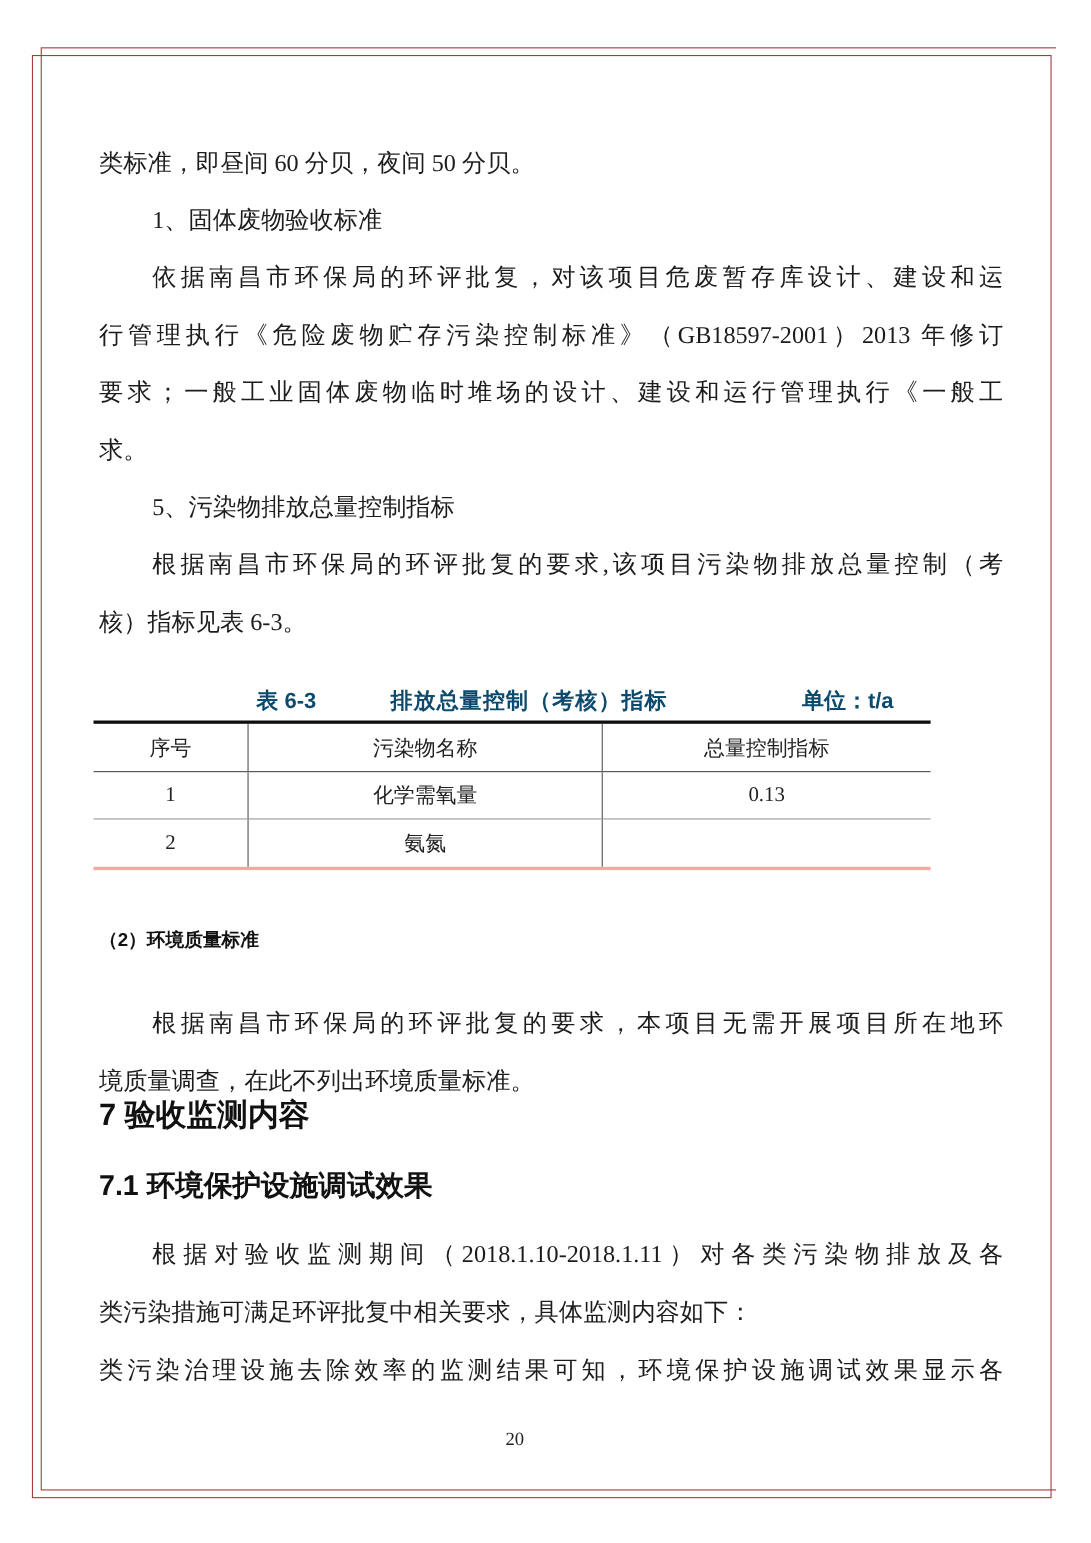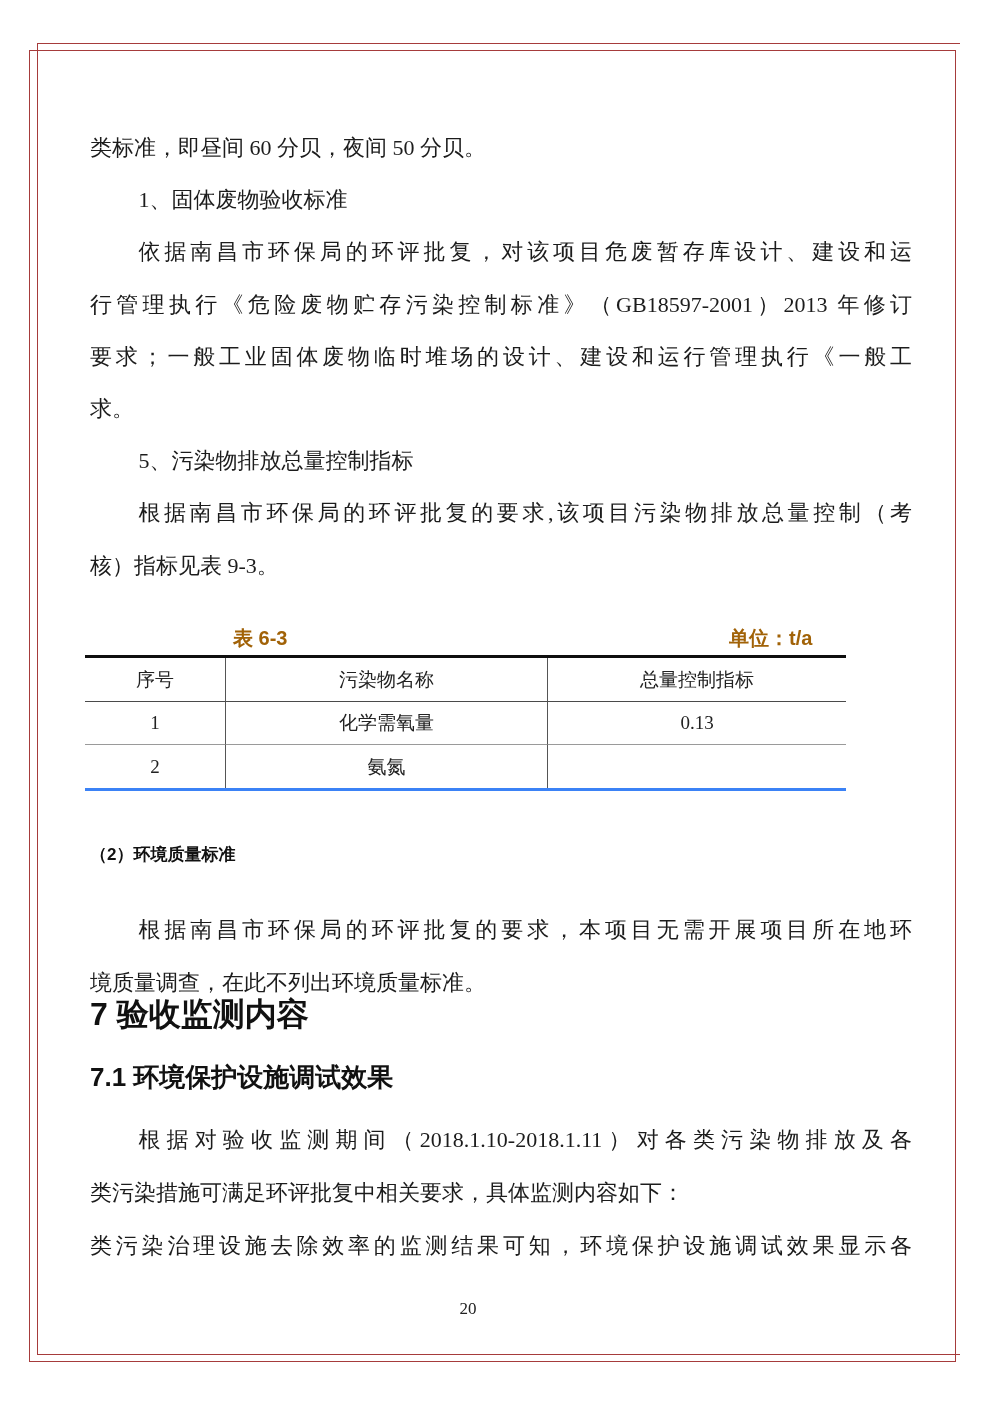--- a/index.html
+++ b/index.html
@@ -12,33 +12,33 @@
 
   .textcol{position:absolute;left:90px;width:822px;}
   .line{height:52.2px;line-height:52.2px;font-size:22px;white-space:nowrap;
         text-align:justify;color:#1c1c1c;}
   .fill{text-align-last:justify;}
   .indent{text-indent:2.2em;}
 
   .heading{position:absolute;left:90px;font-family:"Liberation Sans","DejaVu Sans",sans-serif;
            font-weight:bold;color:#111;white-space:nowrap;}
   .h-sub{font-size:17px;line-height:34px;}
-  .h-1{font-size:32px;line-height:40px;}
+  .h-1{font-size:28px;line-height:40px;}
   .h-2{font-size:26px;line-height:38px;}
 
   
   .caption{position:absolute;left:85px;top:622px;width:761px;height:33px;line-height:33px;
-           font-family:"Liberation Sans","DejaVu Sans",sans-serif;font-weight:bold;font-size:20px;color:#a16207;}
+           font-family:"Liberation Sans","DejaVu Sans",sans-serif;font-weight:bold;font-size:20px;color:#0c4a6e;}
   .caption .cap-label{position:absolute;left:148px;}
   .caption .cap-title{position:absolute;left:270px;letter-spacing:1px;}
   .caption .cap-unit{position:absolute;left:644px;font-family:Liberation Sans, sans-serif;}
 
   
   .dtable{position:absolute;left:85px;top:655px;width:761px;
-          border-top:3px solid #0f0f0f;border-bottom:3px solid #3b82f6;
+          border-top:3px solid #0f0f0f;border-bottom:3px solid #fca5a5;
           display:grid;grid-template-columns:141px 322px 298px;grid-template-rows:44px 43px 43px;}
   .cell{display:flex;align-items:center;justify-content:center;font-size:19px;color:#222;}
   .c-r{border-right:1px solid #555;}
   .hdr{border-bottom:1.5px solid #4a4a4a;}
   .r1{border-bottom:1px solid #9a9a9a;}
 
   .pagenum{position:absolute;left:85px;top:1296px;width:766px;height:26px;line-height:26px;
            text-align:center;font-size:17px;color:#222;}
 </style>
 </head>
@@ -51,25 +51,26 @@
 
   <div class="textcol" style="top:122px;">
     <div class="line">类标准，即昼间 60 分贝，夜间 50 分贝。</div>
     <div class="line indent">1、固体废物验收标准</div>
     <div class="line indent fill">依据南昌市环保局的环评批复，对该项目危废暂存库设计、建设和运</div>
     <div class="line fill">行管理执行《危险废物贮存污染控制标准》（GB18597-2001）2013 年修订</div>
     <div class="line fill">要求；一般工业固体废物临时堆场的设计、建设和运行管理执行《一般工</div>
     <div class="line">求。</div>
     <div class="line indent">5、污染物排放总量控制指标</div>
     <div class="line indent fill">根据南昌市环保局的环评批复的要求,该项目污染物排放总量控制（考</div>
-    <div class="line">核）指标见表 9-3。</div>
+    <div class="line">核）指标见表 6-3。</div>
   </div>
 
   <div class="caption">
     <span class="cap-label">表 6-3</span>
+    <span class="cap-title">排放总量控制（考核）指标</span>
     <span class="cap-unit">单位：t/a</span>
   </div>
 
   <div class="dtable">
     <div class="cell c-r hdr">序号</div>
     <div class="cell c-r hdr">污染物名称</div>
     <div class="cell hdr">总量控制指标</div>
 
     <div class="cell c-r r1">1</div>
     <div class="cell c-r r1">化学需氧量</div>

